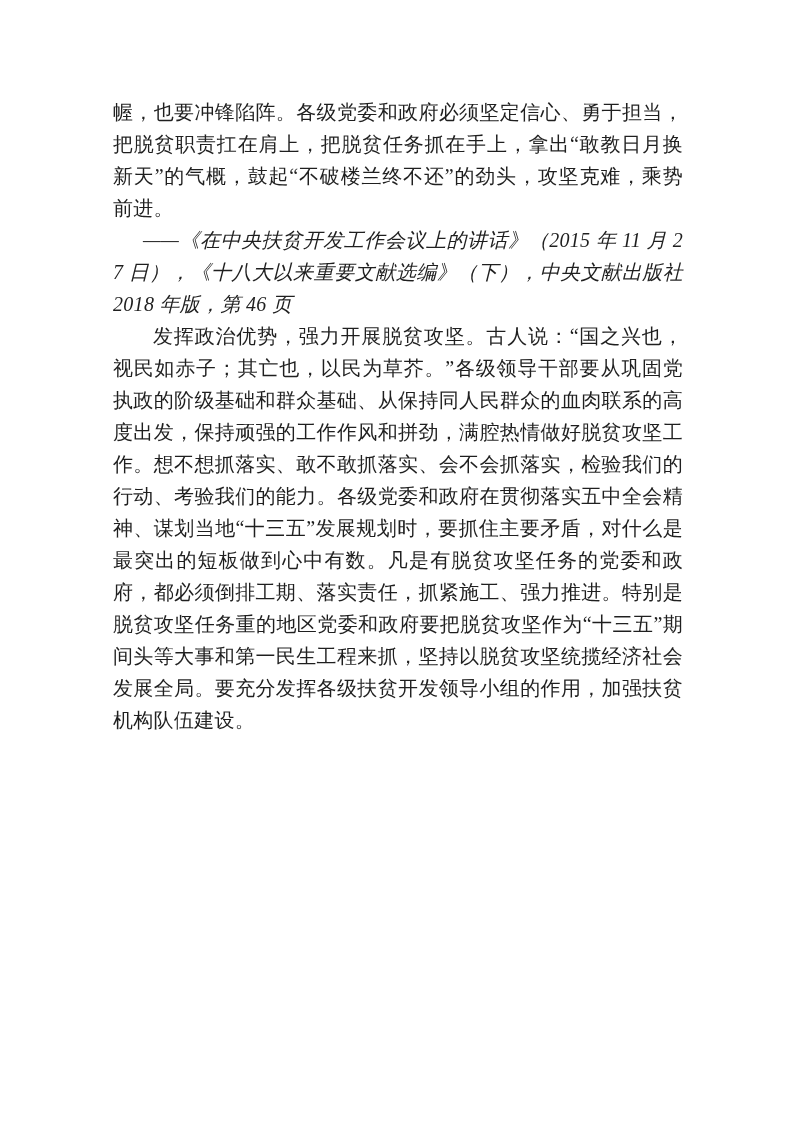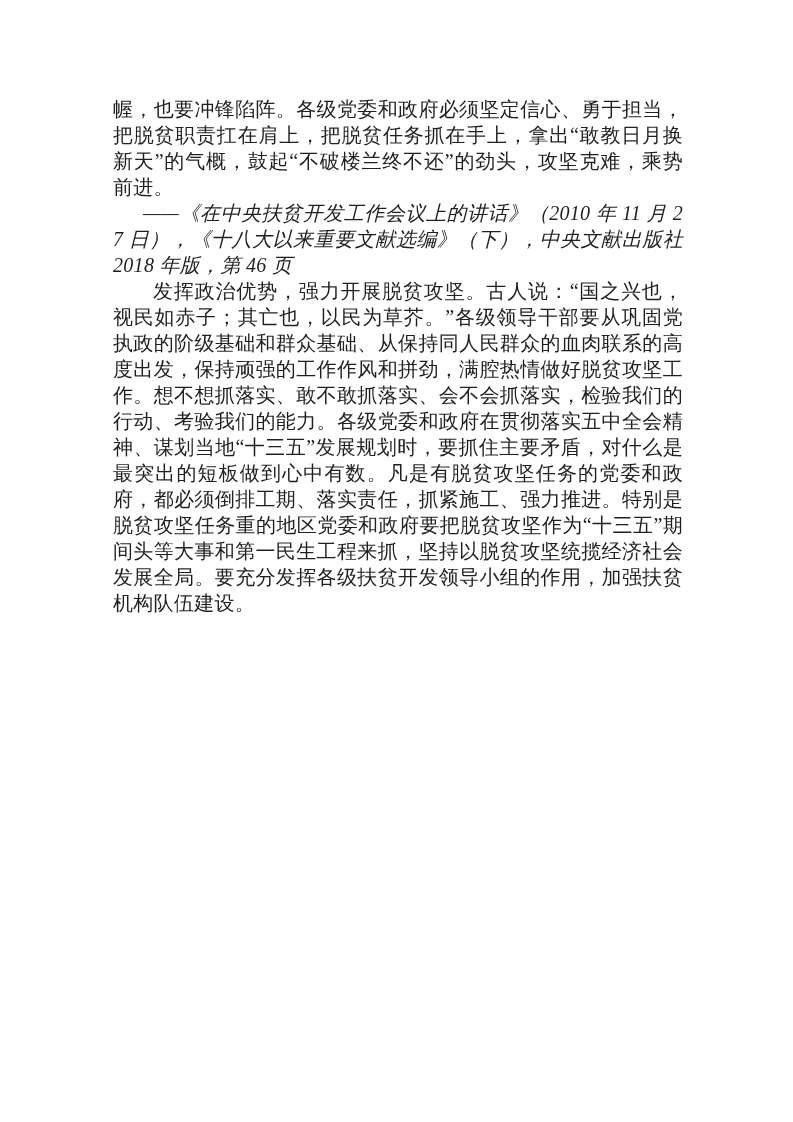--- a/index.html
+++ b/index.html
@@ -14,21 +14,21 @@
     background: #ffffff;
     overflow: hidden;
   }
   .text-block {
     position: absolute;
     left: 113px;
     top: 96px;
     width: 570px;
     font-family: "Liberation Serif", "DejaVu Serif", serif;
     font-size: 20px;
-    line-height: 26px;
+    line-height: 32px;
     color: #1f1f1f;
     text-align: justify;
     text-justify: inter-ideograph;
     letter-spacing: 0.3px;
   }
   .para {
     margin: 0;
     padding: 0;
     text-indent: 2em;
     word-break: break-all;
@@ -40,16 +40,16 @@
     text-indent: 1.5em;
     font-style: italic;
   }
 </style>
 </head>
 <body>
 
 <div class="page">
   <div class="text-block">
     <p class="para no-indent">幄，也要冲锋陷阵。各级党委和政府必须坚定信心、勇于担当，把脱贫职责扛在肩上，把脱贫任务抓在手上，拿出“敢教日月换新天”的气概，鼓起“不破楼兰终不还”的劲头，攻坚克难，乘势前进。</p>
-    <p class="para citation">——《在中央扶贫开发工作会议上的讲话》（2010 年 11 月 27 日），《十八大以来重要文献选编》（下），中央文献出版社 2018 年版，第 46 页</p>
+    <p class="para citation">——《在中央扶贫开发工作会议上的讲话》（2015 年 11 月 27 日），《十八大以来重要文献选编》（下），中央文献出版社 2018 年版，第 46 页</p>
     <p class="para">发挥政治优势，强力开展脱贫攻坚。古人说：“国之兴也，视民如赤子；其亡也，以民为草芥。”各级领导干部要从巩固党执政的阶级基础和群众基础、从保持同人民群众的血肉联系的高度出发，保持顽强的工作作风和拼劲，满腔热情做好脱贫攻坚工作。想不想抓落实、敢不敢抓落实、会不会抓落实，检验我们的行动、考验我们的能力。各级党委和政府在贯彻落实五中全会精神、谋划当地“十三五”发展规划时，要抓住主要矛盾，对什么是最突出的短板做到心中有数。凡是有脱贫攻坚任务的党委和政府，都必须倒排工期、落实责任，抓紧施工、强力推进。特别是脱贫攻坚任务重的地区党委和政府要把脱贫攻坚作为“十三五”期间头等大事和第一民生工程来抓，坚持以脱贫攻坚统揽经济社会发展全局。要充分发挥各级扶贫开发领导小组的作用，加强扶贫机构队伍建设。</p>
   </div>
 </div>
 
 </body></html>

